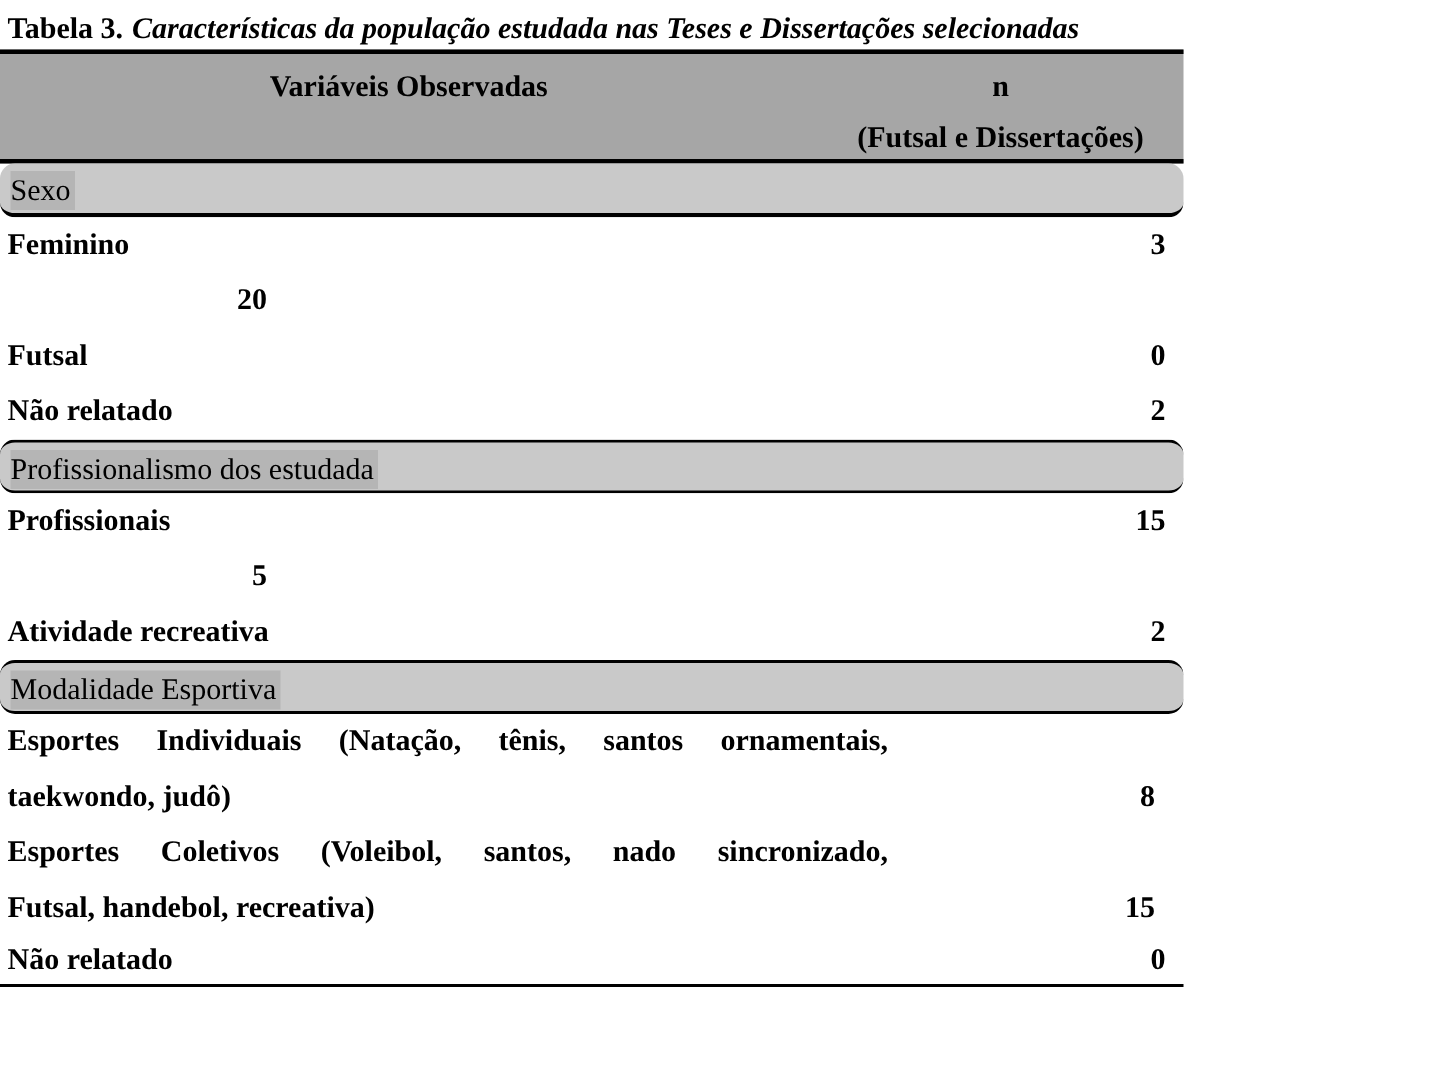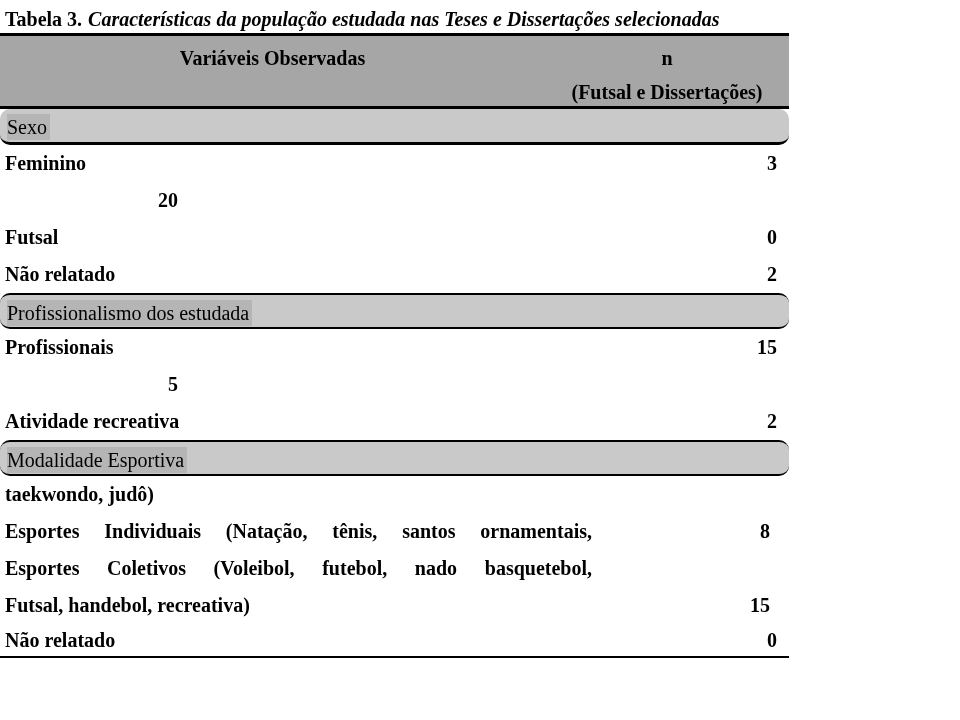--- a/index.html
+++ b/index.html
@@ -156,29 +156,29 @@
       <div class="lbl">Atividade recreativa</div>
       <div class="num">2</div>
     </div>
 
     <div class="band band-mid">
       <span class="hl">Modalidade Esportiva</span>
     </div>
 
     <div class="row">
       <div class="lbl-multi">
+        <div class="line just">Esportes Individuais (Natação, tênis, santos ornamentais,</div>
         <div class="line">taekwondo, judô)</div>
-        <div class="line just">Esportes Individuais (Natação, tênis, santos ornamentais,</div>
       </div>
       <div class="num">8</div>
     </div>
 
     <div class="row">
       <div class="lbl-multi">
-        <div class="line just">Esportes Coletivos (Voleibol, futebol, nado basquetebol,</div>
+        <div class="line just">Esportes Coletivos (Voleibol, santos, nado sincronizado,</div>
         <div class="line">Futsal, handebol, recreativa)</div>
       </div>
       <div class="num">15</div>
     </div>
 
     <div class="row row-last">
       <div class="lbl">Não relatado</div>
       <div class="num">0</div>
     </div>
 

